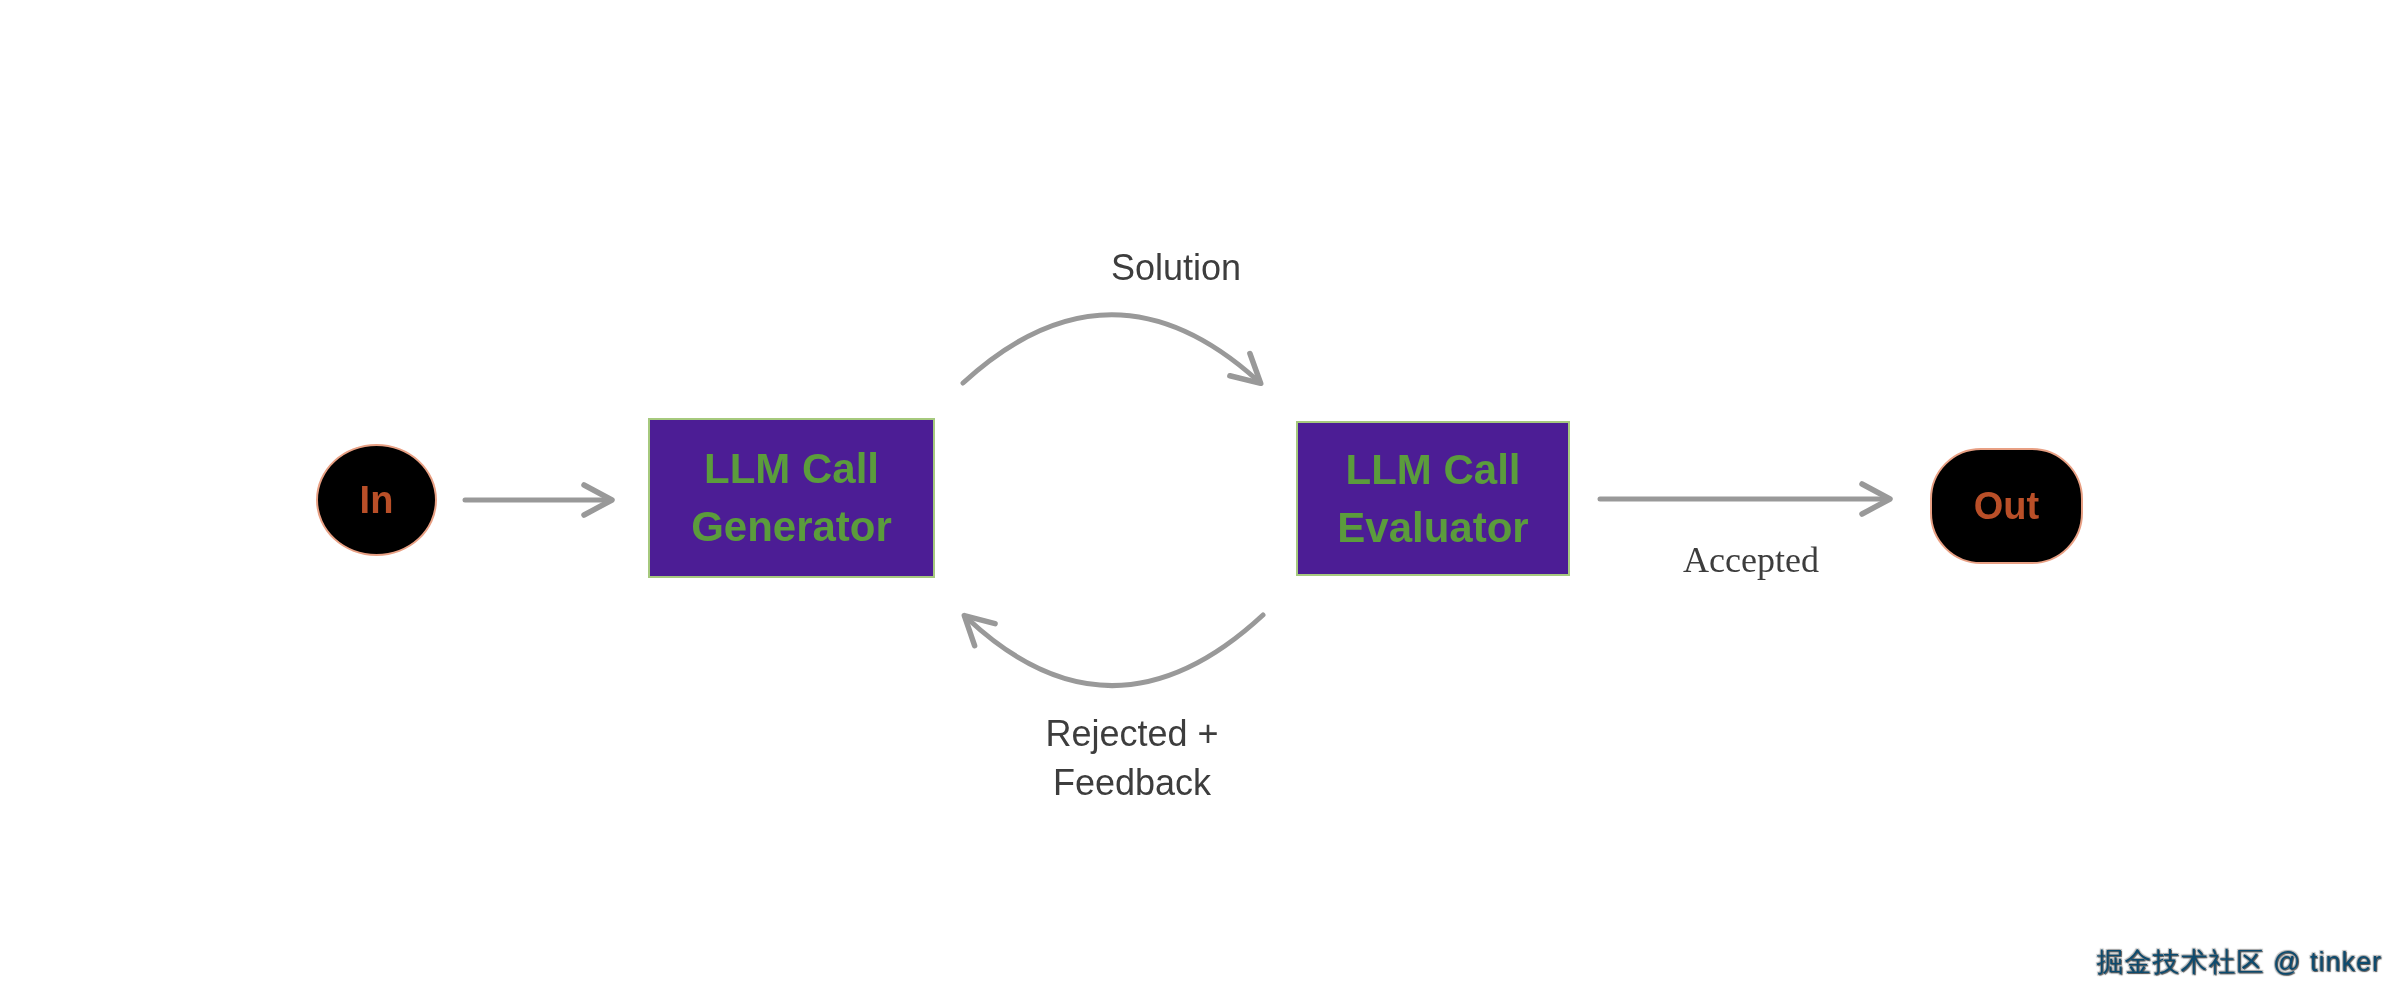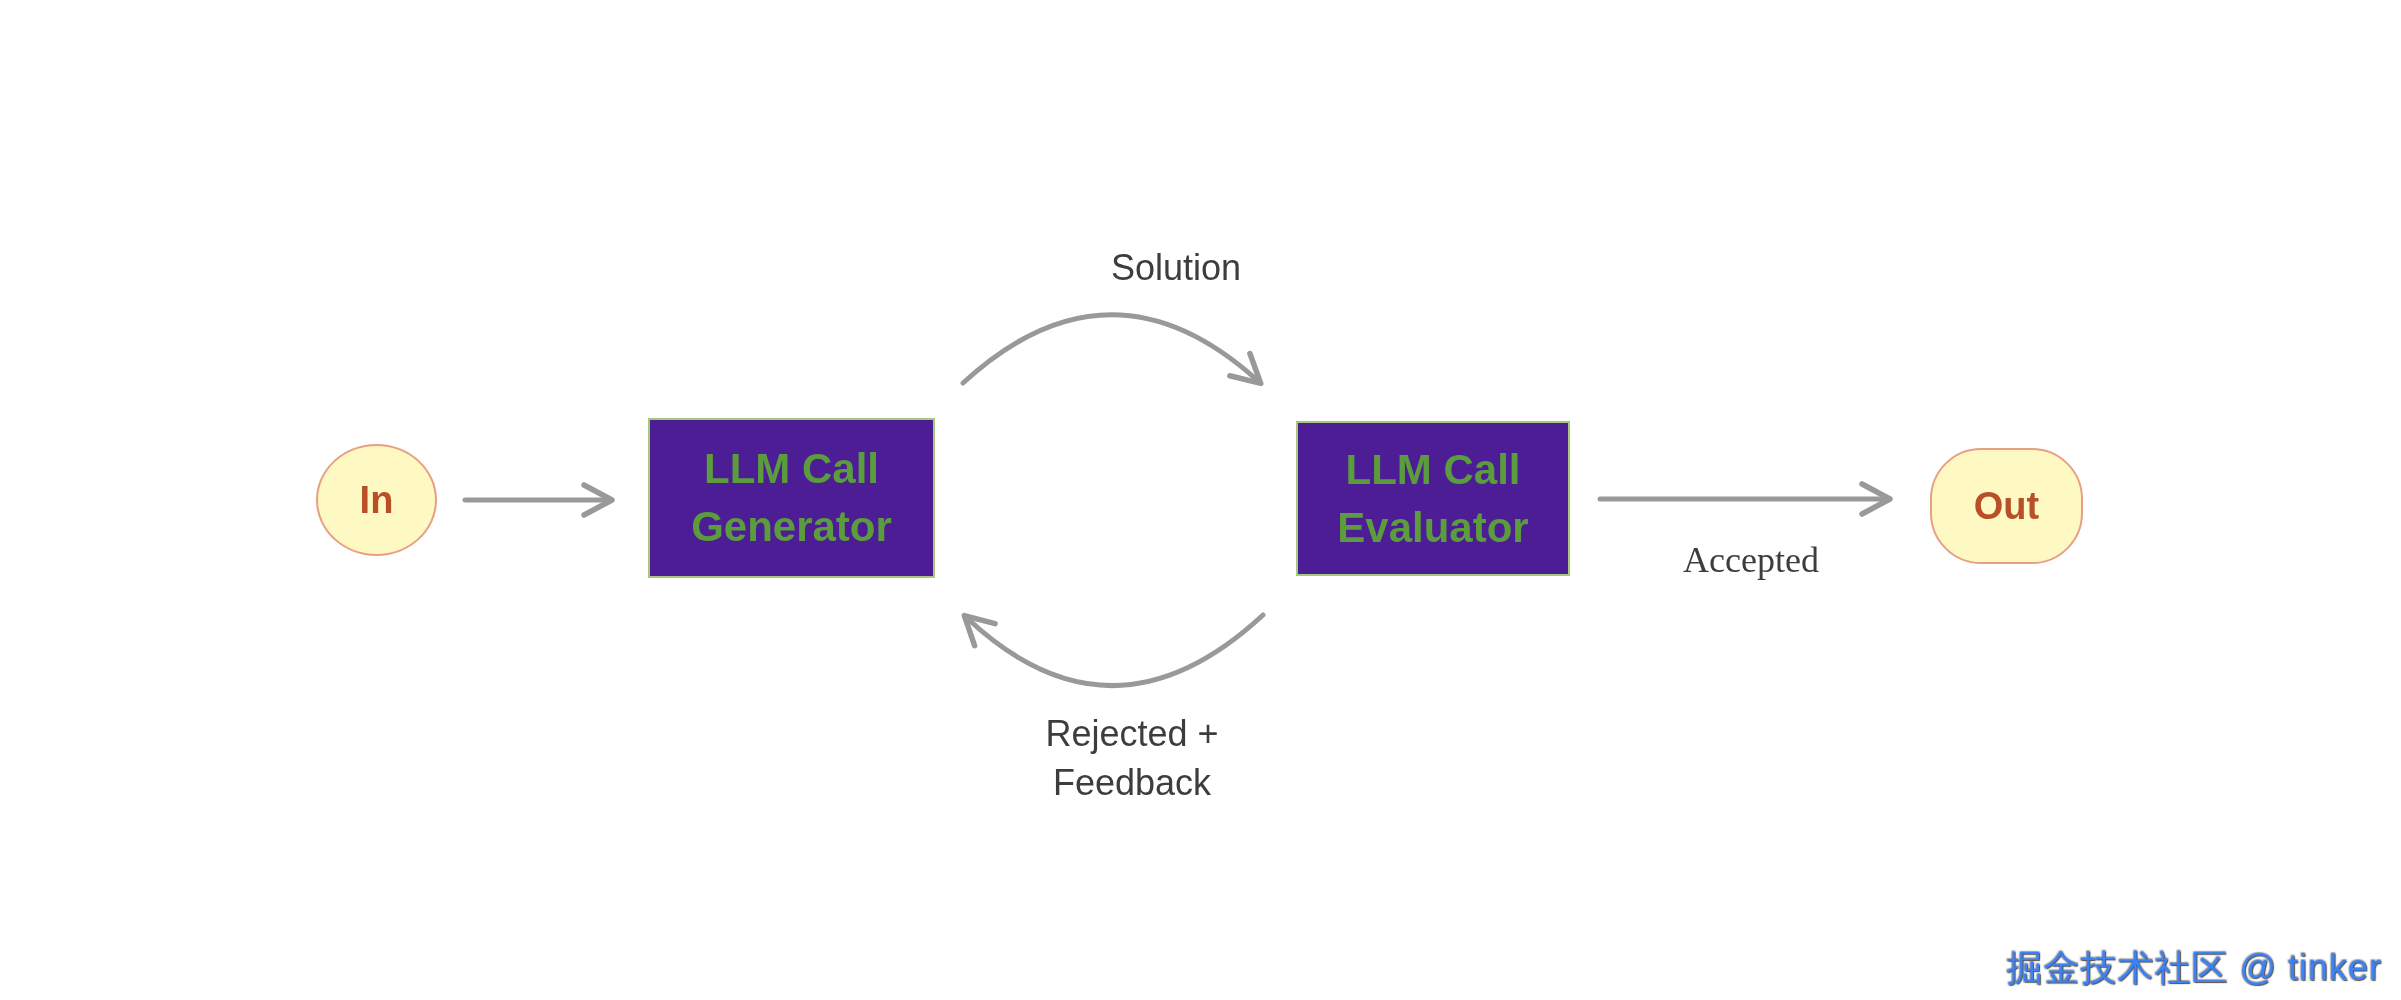--- a/index.html
+++ b/index.html
@@ -26,21 +26,21 @@
     position: absolute;
     box-sizing: border-box;
     display: flex;
     align-items: center;
     justify-content: center;
     text-align: center;
     font-weight: bold;
     white-space: pre-line;
   }
   .node-pink {
-    background: #fef9c3;
+    background: #000000;
     border: 2px solid #e8a084;
     color: #b94f28;
     font-size: 38px;
   }
   .node-green {
     background: #4c1d95;
     border: 2px solid #a6c97e;
     color: #5b9c3c;
     font-size: 42px;
     line-height: 58px;
@@ -72,22 +72,22 @@
     white-space: pre-line;
     line-height: 49px;
   }
   .label-solution { left: 1176px; top: 267px; text-align: right; }
   .label-accepted { left: 1751px; top: 560px; font-family: Liberation Serif, serif; }
   .label-rejected { left: 1115px; top: 758px; margin-left: 17px; }
   .watermark {
     position: absolute;
     right: 19px;
     top: 944px;
-    font-size: 36px;
-    color: #3b82f6;
+    font-size: 27px;
+    color: #0c4a6e;
     letter-spacing: 1px;
     text-shadow:
       1px 1px 1px rgba(70,70,70,0.9),
       -1px -1px 1px rgba(130,130,130,0.55),
       1px -1px 1px rgba(110,110,110,0.45),
       -1px 1px 1px rgba(110,110,110,0.45);
   }
 </style>
 </head>
 <body>

